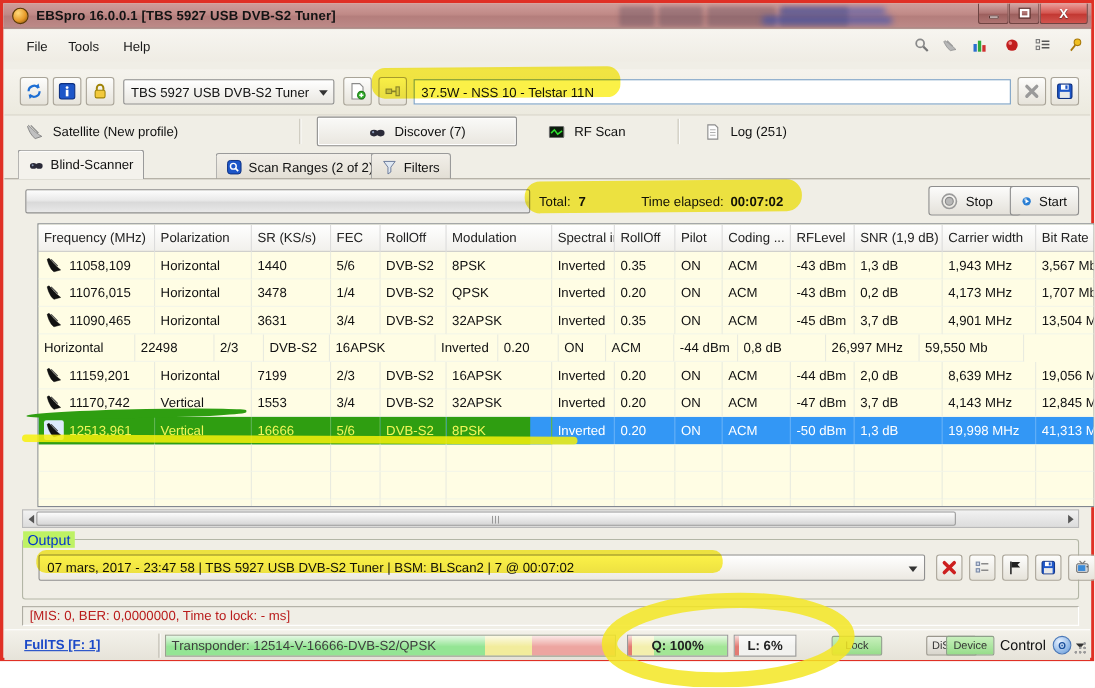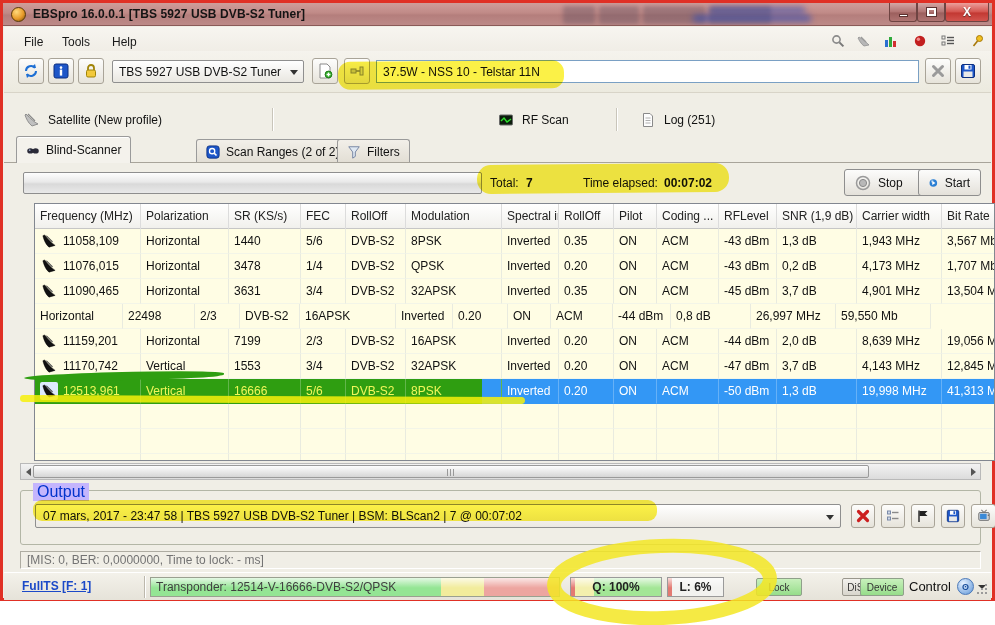--- a/index.html
+++ b/index.html
@@ -27,21 +27,21 @@
   .glyph-min { width:9px; height:3px; background:#fff; border:1px solid #5d3230; margin-top:6px; }
   .glyph-max { width:9px; height:8px; border:2px solid #fff; outline:1px solid #5d3230; }
   .glyph-x { font-size:12px; font-weight:700; text-shadow:0 1px 1px #5d3230; }
 
   
   .menubar { position:absolute; left:1px; top:24px; right:1px; height:29px; background:linear-gradient(180deg,#f7f5f0,#efece4); }
   .menu-item { position:absolute; top:6px; font-size:12px; color:#1a1a1a; padding:2px 6px; }
   .mb-icon { position:absolute; top:4px; width:20px; height:20px; display:flex; align-items:center; justify-content:center; }
 
   
-  .toolbar { position:absolute; left:1px; top:48px; right:1px; height:42px;
+  .toolbar { position:absolute; left:1px; top:60px; right:1px; height:42px;
     background:linear-gradient(180deg,#f5f3ed,#eceadf); border-bottom:1px solid #d8d4c8;text-align:center; }
   .tbtn { position:absolute; top:7px; width:26px; height:26px; border:1px solid #a9a498; border-radius:3px;
     background:linear-gradient(180deg,#fdfdfc,#e6e3da); display:flex; align-items:center; justify-content:center; }
   .combo { position:absolute; top:9px; height:23px; border:1px solid #8f8f8f; border-radius:2px;
     background:linear-gradient(180deg,#ffffff,#e9e7e1); font-size:12px; color:#111;
     display:flex; align-items:center; padding:0 6px; }
   .combo .arr { position:absolute; right:5px; top:9px; width:0; height:0;
     border-left:4px solid transparent; border-right:4px solid transparent; border-top:5px solid #333; }
   .txtinput { position:absolute; top:9px; height:23px; border:1px solid #7aa0c4; background:#fff;
     font-size:12px; color:#111; display:flex; align-items:center; padding:0 6px; }
@@ -99,32 +99,32 @@
   .tri-l { width:0;height:0;border-top:4px solid transparent;border-bottom:4px solid transparent;border-right:5px solid #555; }
   .tri-r { width:0;height:0;border-top:4px solid transparent;border-bottom:4px solid transparent;border-left:5px solid #555; }
   .hthumb { position:absolute; left:12px; top:1px; width:836px; height:13px; border:1px solid #9a9a9a; border-radius:2px;
     background:linear-gradient(180deg,#fdfdfd,#d6d6d6); }
   .hgrip { position:absolute; left:50%; top:3px; width:9px; height:7px; margin-left:-4px;
     background:repeating-linear-gradient(90deg,#999 0 1px,transparent 1px 3px); }
 
   
   .outputbox { position:absolute; left:17px; top:487px; width:961px; height:55px;
     border:1px solid #b3b6a6; border-radius:3px; }
-  .output-label { position:absolute; left:12px; top:-8px; background:#c4b5fd; padding:0 4px;
-    font-size:16px; color:#0033cc; }
+  .output-label { position:absolute; left:0; top:-8px; background:#bef264; padding:0 4px;
+    font-size:13px; color:#0033cc; }
   .outcombo { position:absolute; left:14px; top:13px; width:806px; height:24px; border:1px solid #8f8f8f;
     border-radius:2px; background:linear-gradient(180deg,#fff,#ece9e2); font-size:12px; color:#111;
     display:flex; align-items:center; padding:0 7px; overflow:hidden; white-space:nowrap; }
   .outbtn { position:absolute; top:13px; width:24px; height:24px; border:1px solid #a9a498; border-radius:3px;
     background:linear-gradient(180deg,#fdfdfc,#e6e3da); display:flex; align-items:center; justify-content:center; }
 
   
   .statusline { position:absolute; left:17px; top:548px; width:961px; height:18px;
     border:1px solid #aeaca2; border-bottom-color:#fff; border-right-color:#fff; background:#f0eee6;
-    font-size:12px; color:#737373; line-height:16px; padding-left:6px; }
+    font-size:12px; color:#b91c1c; line-height:16px; padding-left:6px; }
 
   
   .bottombar { position:absolute; left:1px; top:569px; right:1px; height:28px;
     background:linear-gradient(180deg,#f3f1ea,#e6e3d9); border-top:1px solid #fff; }
   .fullts { position:absolute; left:18px; top:6px; font-size:12px; font-weight:700; color:#1b49c8; text-decoration:underline; }
   .bsep { position:absolute; top:3px; width:1px; height:22px; background:#bcb8ac; box-shadow:1px 0 0 #fff; }
   .tpbar { position:absolute; left:146px; top:4px; width:410px; height:20px; border:1px solid #9aa090;
     background:linear-gradient(90deg,#94e594 0 71%,#f2ec9c 71% 81.5%,#eda5a0 81.5% 100%); }
   .tpbar .sheen, .qbar .sheen, .lbar .sheen { position:absolute; inset:0;
     background:linear-gradient(180deg,rgba(255,255,255,.75),rgba(255,255,255,0) 55%); }
@@ -297,20 +297,29 @@
 
     <div class="maintabs">
       <div class="mtab" style="left:12px">
         <svg class="icon16" viewBox="0 0 16 16">
             <path d="M2 2 C7 7 10 10 14 12 L8 14 C4 11 2 6 1 3 Z" fill="#c0c0c0" stroke="#7e7e7e" stroke-width=".8"></path>
             <line x1="4" y1="2" x2="11" y2="9" stroke="#8a8a8a" stroke-width="1.2"></line>
           </svg>
         <span>Satellite (New profile)</span>
       </div>
       <div class="vsep" style="left:268px"></div>
+      <div class="mtab selected" style="left:284px;width:182px;justify-content:center">
+        <svg class="icon16" viewBox="0 0 16 16">
+            <ellipse cx="5" cy="9" rx="3.6" ry="3" fill="#2a2a38"></ellipse>
+            <ellipse cx="11" cy="9" rx="3.6" ry="3" fill="#2a2a38"></ellipse>
+            <rect x="6" y="7.5" width="4" height="2.4" fill="#2a2a38"></rect>
+            <circle cx="4.2" cy="8.2" r="1" fill="#8a9ab8"></circle>
+          </svg>
+        <span>Discover (7)</span>
+      </div>
       <div class="mtab" style="left:486px">
         <svg class="icon16" viewBox="0 0 16 16">
             <rect x="1.5" y="3" width="13" height="10" rx="1" fill="#0c1c0c" stroke="#6a6a6a"></rect>
             <polyline points="3,9 6,6 9,10 13,7" fill="none" stroke="#2ee02e" stroke-width="1.4"></polyline>
           </svg>
         <span>RF Scan</span>
       </div>
       <div class="vsep" style="left:612px"></div>
       <div class="mtab" style="left:628px">
         <svg class="icon16" viewBox="0 0 16 16">

